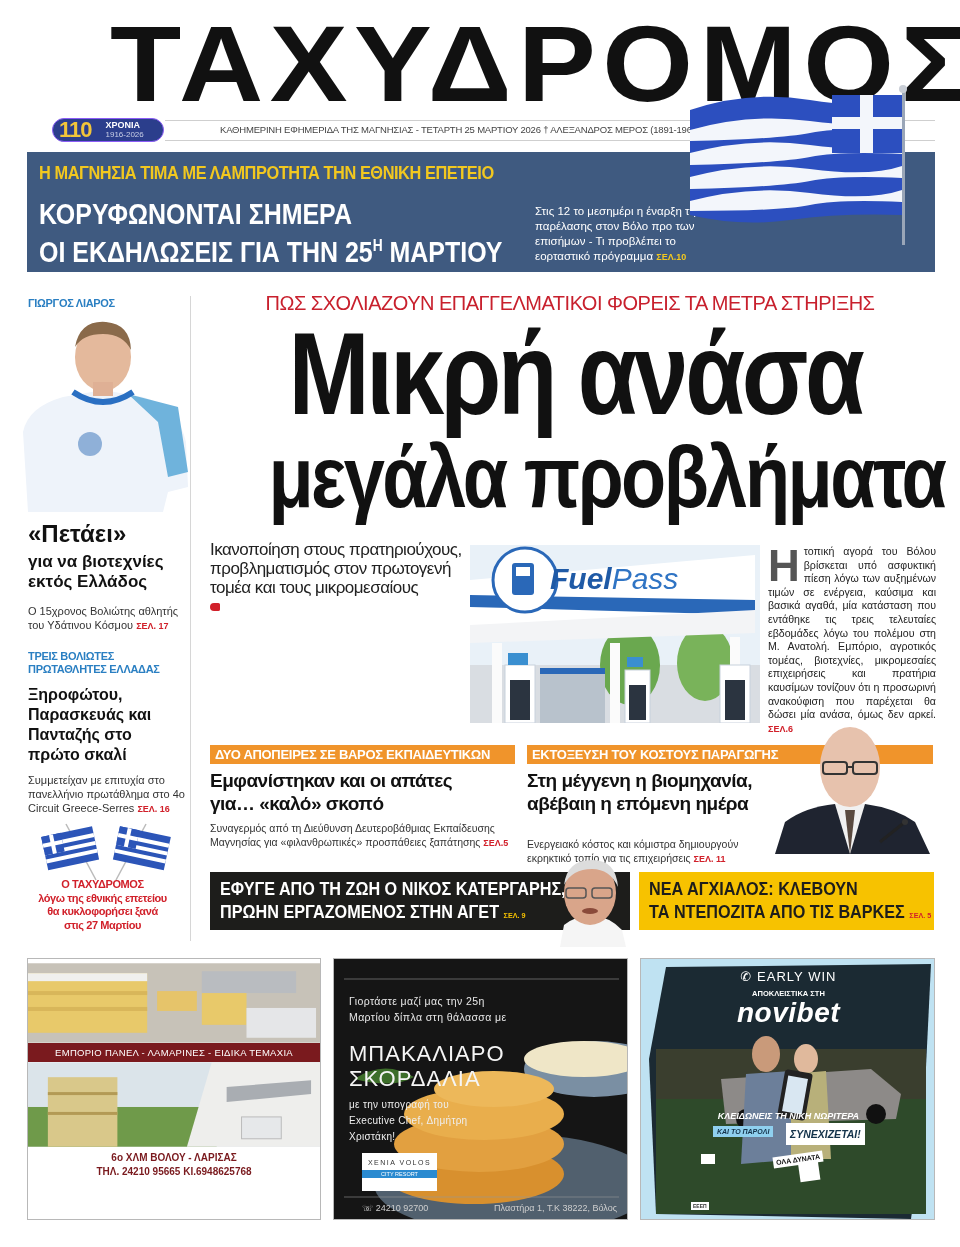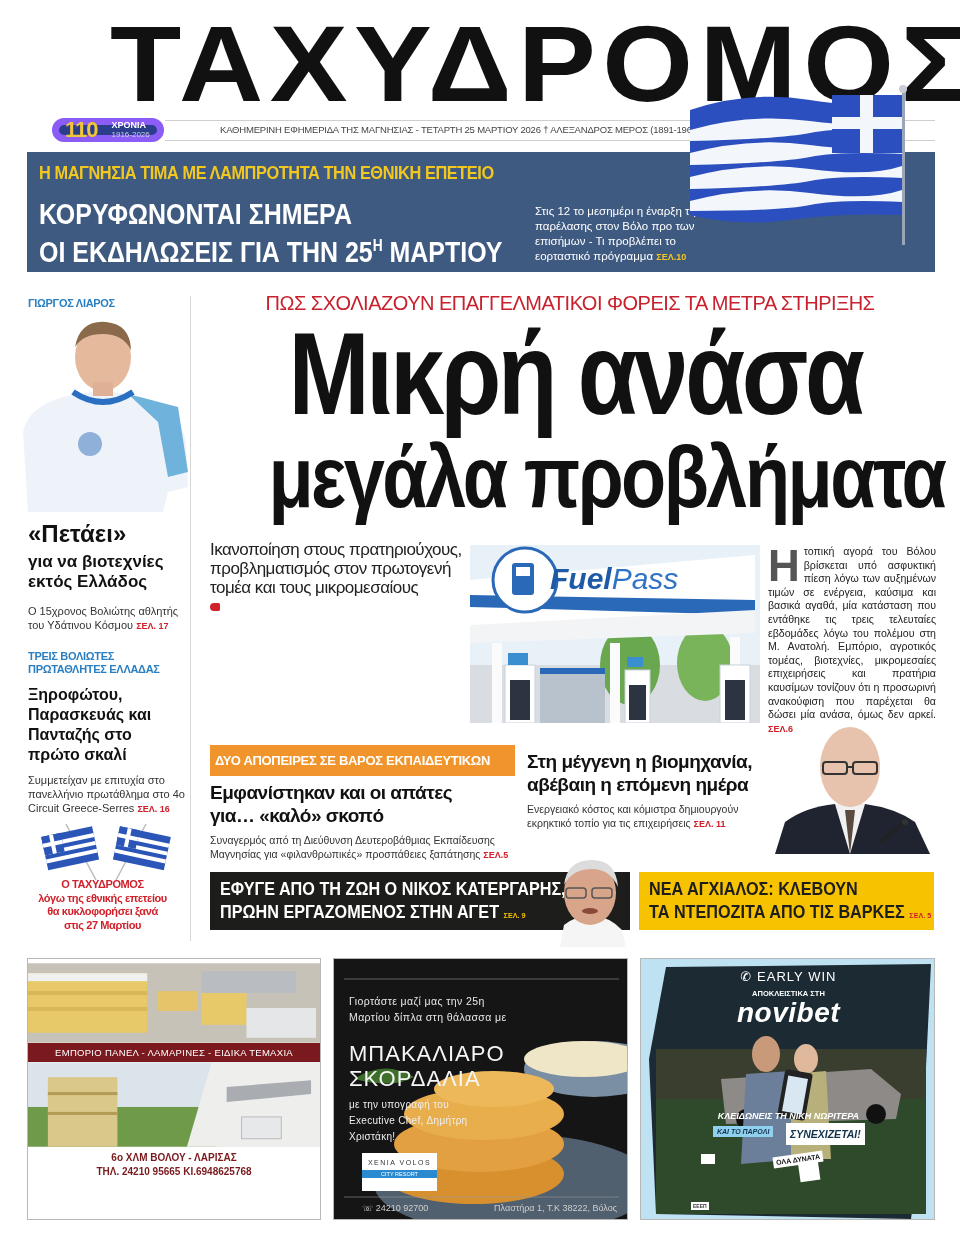--- a/index.html
+++ b/index.html
@@ -2,21 +2,21 @@
 <html><head>
 <meta charset="utf-8">
 <style>
   * { box-sizing: border-box; margin: 0; padding: 0; }
   html, body { width: 960px; height: 1247px; background: #ffffff; overflow: hidden; }
   body { position: relative; font-family: "Liberation Sans", "DejaVu Sans", sans-serif; color: #1a1a1a; }
   .abs { position: absolute; }
 
   
   .masthead { left: 110px; top: 18px; width: 740px; height: 92px; font-family: "Liberation Sans", sans-serif; font-weight: 900; font-size: 108px; letter-spacing: 6px; color: #111; line-height: 92px; transform: scaleX(1.08); transform-origin: left top; white-space: nowrap; }
-  .badge110 { left: 52px; top: 118px; width: 112px; height: 24px; background: #2b3e8c; border-radius: 12px; border: 7px solid #8b5cf6; display: flex; align-items: center; padding-left: 6px; }
+  .badge110 { left: 52px; top: 118px; width: 112px; height: 24px; background: #2b3e8c; border-radius: 12px; border: 1px solid #8b5cf6; display: flex; align-items: center; padding-left: 6px; }
   .badge110 .num { font-weight: 900; font-size: 22px; color: #f2c53a; line-height: 22px; letter-spacing: -1px; }
   .badge110 .txt { margin-left: 14px; display: flex; flex-direction: column; line-height: 9px; }
   .badge110 .t1 { font-size: 9px; font-weight: 700; color: #fff; }
   .badge110 .t2 { font-size: 8px; color: #c9cfe6; }
   .rule-top { left: 165px; top: 120px; width: 770px; height: 1px; background: #cfcfcf; }
   .rule-bot { left: 165px; top: 140px; width: 770px; height: 1px; background: #cfcfcf; }
   .dateline { left: 220px; top: 124px; font-size: 9.5px; color: #444; white-space: nowrap; letter-spacing: -0.2px; }
 
   
   .banner { left: 27px; top: 152px; width: 908px; height: 120px; background: #3f5a80; }
@@ -45,21 +45,21 @@
 
   .deck { left: 210px; top: 540px; width: 260px; font-size: 17px; color: #222; line-height: 19.2px; letter-spacing: -0.5px; }
   .bullet-red { display: inline-block; width: 10px; height: 8px; background: #d1202a; border-radius: 5px 2px 2px 5px; margin-right: 3px; vertical-align: 2px; }
 
   .fuelpass { left: 470px; top: 545px; width: 290px; height: 178px; overflow: hidden; }
 
   .lead { left: 768px; top: 545px; width: 168px; font-size: 10.6px; color: #222; line-height: 13.6px; text-align: justify; }
   .dropcap { float: left; font-size: 44px; font-weight: 900; color: #555; line-height: 38px; margin: 2px 4px 0 0; }
 
   
-  .kick-orange { background: #f0942b; color: #fff; font-size: 13px; font-weight: 700; padding: 8px 5px; white-space: nowrap; letter-spacing: -0.3px; }
+  .kick-orange { background: #f0942b; color: #fff; font-size: 13px; font-weight: 700; padding: 2px 5px; white-space: nowrap; letter-spacing: -0.3px; }
   .sub-h { font-size: 19px; font-weight: 900; color: #111; line-height: 23px; letter-spacing: -0.5px; }
   .sub-t { font-size: 10.5px; color: #333; line-height: 14px; }
 
   
   .strip-black { left: 210px; top: 872px; width: 420px; height: 58px; background: #1d1d1b; }
   .strip-black .t { position: absolute; left: 10px; top: 6px; font-size: 18px; font-weight: 700; color: #fff; line-height: 23px; white-space: nowrap; transform: scaleX(0.9); transform-origin: left top; }
   .strip-yellow { left: 639px; top: 872px; width: 295px; height: 58px; background: #f7c200; }
   .strip-yellow .t { position: absolute; left: 10px; top: 6px; font-size: 18px; font-weight: 700; color: #1d1d1b; line-height: 23px; white-space: nowrap; transform: scaleX(0.9); transform-origin: left top; }
   .sel-y { color: #f7c200; font-size: 8px; font-weight: 700; }
   .sel-dark { color: #d1202a; font-size: 8px; font-weight: 700; }
@@ -214,22 +214,23 @@
 <div class="abs" style="left:210px; top:745px; width:305px;">
   <div class="kick-orange">ΔΥΟ ΑΠΟΠΕΙΡΕΣ ΣΕ ΒΑΡΟΣ ΕΚΠΑΙΔΕΥΤΙΚΩΝ</div>
   <div class="sub-h" style="margin-top:5px; width:260px;">Εμφανίστηκαν και οι απάτες για… «καλό» σκοπό</div>
   <div class="sub-t" style="margin-top:6px;">
     <span>Συναγερμός από τη Διεύθυνση Δευτεροβάθμιας Εκπαίδευσης Μαγνησίας για «φιλανθρωπικές» προσπάθειες ξαπάτησης</span>
     <span class="sel-red">ΣΕΛ.5</span>
   </div>
 </div>
 
 <div class="abs" style="left:527px; top:745px; width:406px;">
+  <div class="kick-orange">ΕΚΤΟΞΕΥΣΗ ΤΟΥ ΚΟΣΤΟΥΣ ΠΑΡΑΓΩΓΗΣ</div>
   <div class="sub-h" style="margin-top:5px; width:240px;">Στη μέγγενη η βιομηχανία, αβέβαιη η επόμενη ημέρα</div>
-  <div class="sub-t" style="margin-top:6px; width:230px;">
+  <div class="sub-t" style="margin-top:22px; width:230px;">
     <span>Ενεργειακό κόστος και κόμιστρα δημιουργούν εκρηκτικό τοπίο για τις επιχειρήσεις</span>
     <span class="sel-red">ΣΕΛ. 11</span>
   </div>
 </div>
 <svg class="abs" style="left:765px; top:722px; width:170px; height:132px;" viewBox="0 0 170 132">
   <path d="M10,132 L20,100 Q40,85 70,82 L100,82 Q130,86 150,100 L165,132 Z" fill="#1f2430"></path>
   <path d="M70,82 L85,132 L100,82 Z" fill="#f1f1f1"></path>
   <path d="M80,88 L85,132 L90,88 Z" fill="#5a4a40"></path>
   <ellipse cx="85" cy="45" rx="30" ry="40" fill="#e7c2ad"></ellipse>
   <rect x="58" y="40" width="24" height="12" rx="3" fill="none" stroke="#333" stroke-width="2"></rect>

